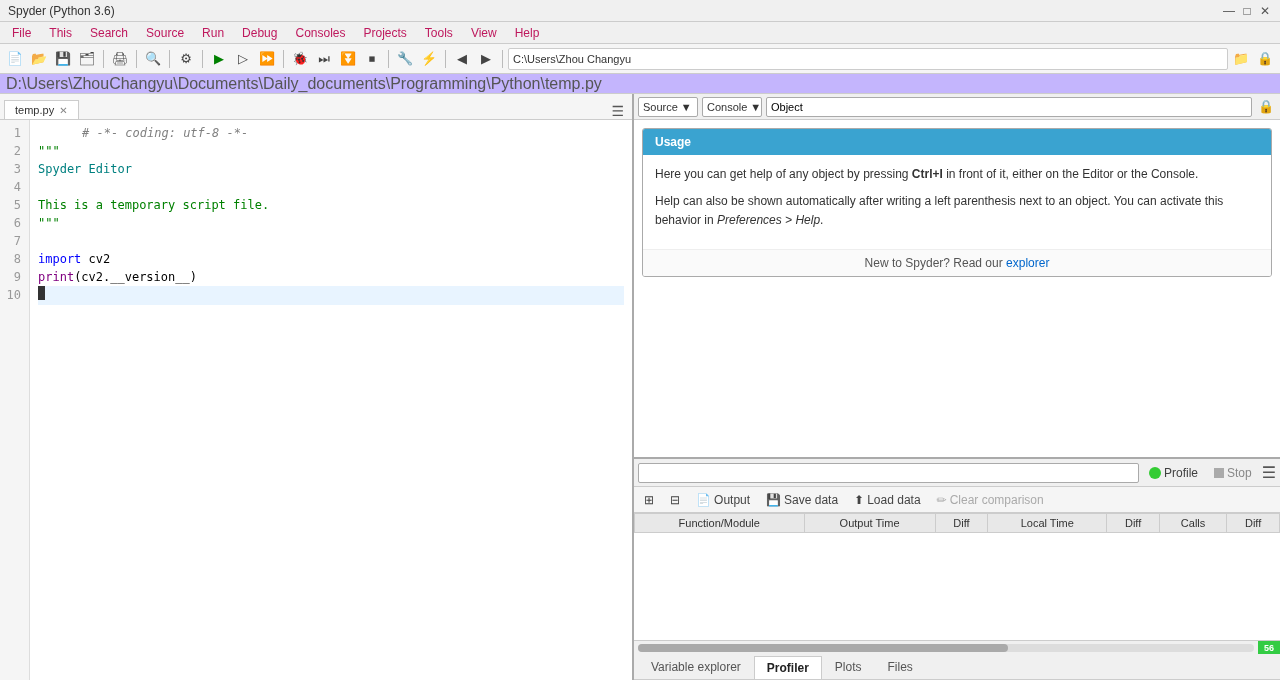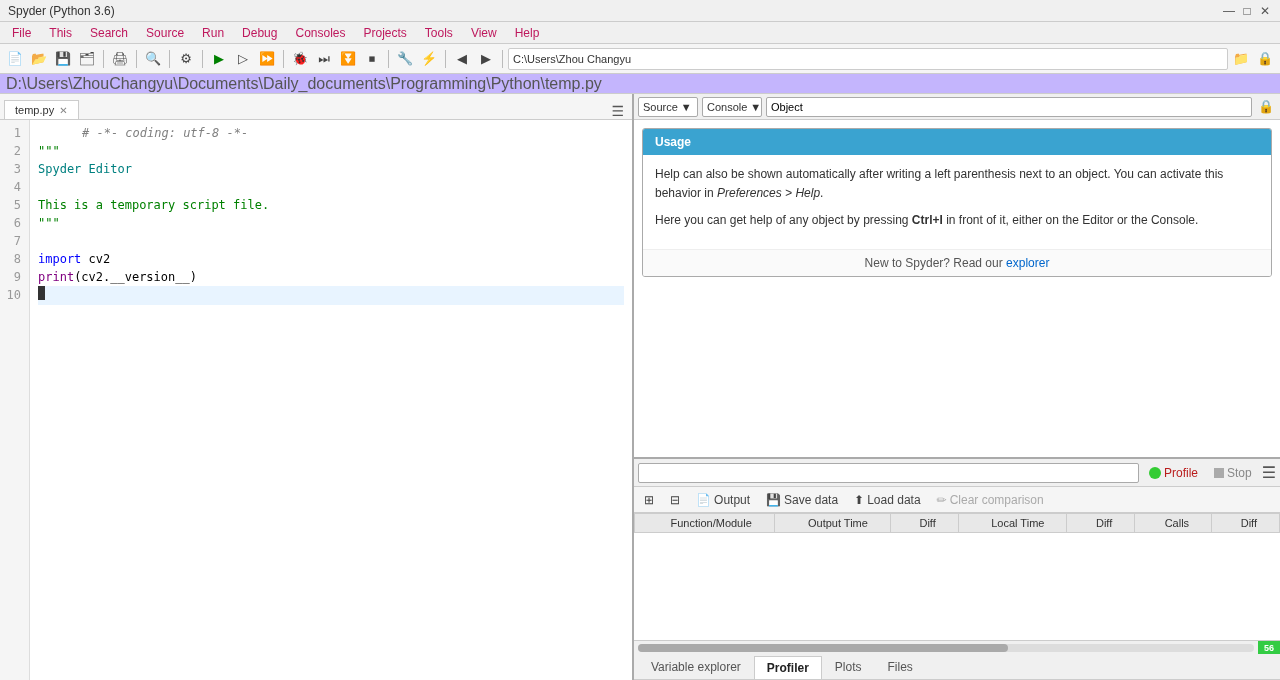--- a/index.html
+++ b/index.html
@@ -227,21 +227,21 @@
       flex: 1; background: white; border: 1px solid #aaa; border-radius: 2px;
       height: 20px; padding: 0 4px; font-size: 11px;
       display: flex; align-items: center;
     }
     .prof-btn {
       display: flex; align-items: center; gap: 3px;
       background: transparent; border: none; cursor: pointer;
       font-size: 12px; color: #444; padding: 2px 6px;
       height: 22px; border-radius: 2px;
     }
-    .prof-btn.profile { color: #b91c1c; text-align: center; }
+    .prof-btn.profile { color: #404040; text-align: center; }
     .prof-btn.stop { color: #888; }
     .prof-icon-green { width: 12px; height: 12px; border-radius: 50%; background: #33cc33; display: inline-block; }
     .prof-icon-gray { width: 10px; height: 10px; background: #aaa; display: inline-block; }
     .prof-menu-btn { background: transparent; border: none; cursor: pointer; font-size: 16px; color: #555; }
 
     .profiler-action-bar {
       background: #f5f5f5;
       height: 26px;
       display: flex;
       align-items: center;
@@ -261,22 +261,22 @@
       background: white;
     }
     table {
       width: 100%;
       border-collapse: collapse;
       font-size: 11px;
     }
     th {
       background: #e8e8e8;
       border: 1px solid #ccc;
-      padding: 3px 22px;
-      text-align: right;
+      padding: 3px 6px;
+      text-align: center;
       font-weight: normal;
       color: #333;
       white-space: nowrap;
     }
 
     
     .profiler-scrollbar {
       height: 14px;
       background: #f0f0f0;
       border-top: 1px solid #ccc;
@@ -418,22 +418,22 @@
         </div>
         <div class="help-object-field" style="flex:1;">
           <span>Object</span>
         </div>
         <button class="help-lock-btn">🔒</button>
       </div>
       <div class="help-content">
         <div class="usage-box">
           <div class="usage-header">Usage</div>
           <div class="usage-body">
+            <p>Here you can get help of any object by pressing <strong>Ctrl+I</strong> in front of it, either on the Editor or the Console.</p>
             <p>Help can also be shown automatically after writing a left parenthesis next to an object. You can activate this behavior in <em>Preferences &gt; Help</em>.</p>
-            <p>Here you can get help of any object by pressing <strong>Ctrl+I</strong> in front of it, either on the Editor or the Console.</p>
           </div>
           <div class="usage-footer">
             <span>New to Spyder? Read our </span><a href="#">explorer</a>
           </div>
         </div>
       </div>
     </div>
 
     <div class="profiler-area">
       <div class="profiler-toolbar">

